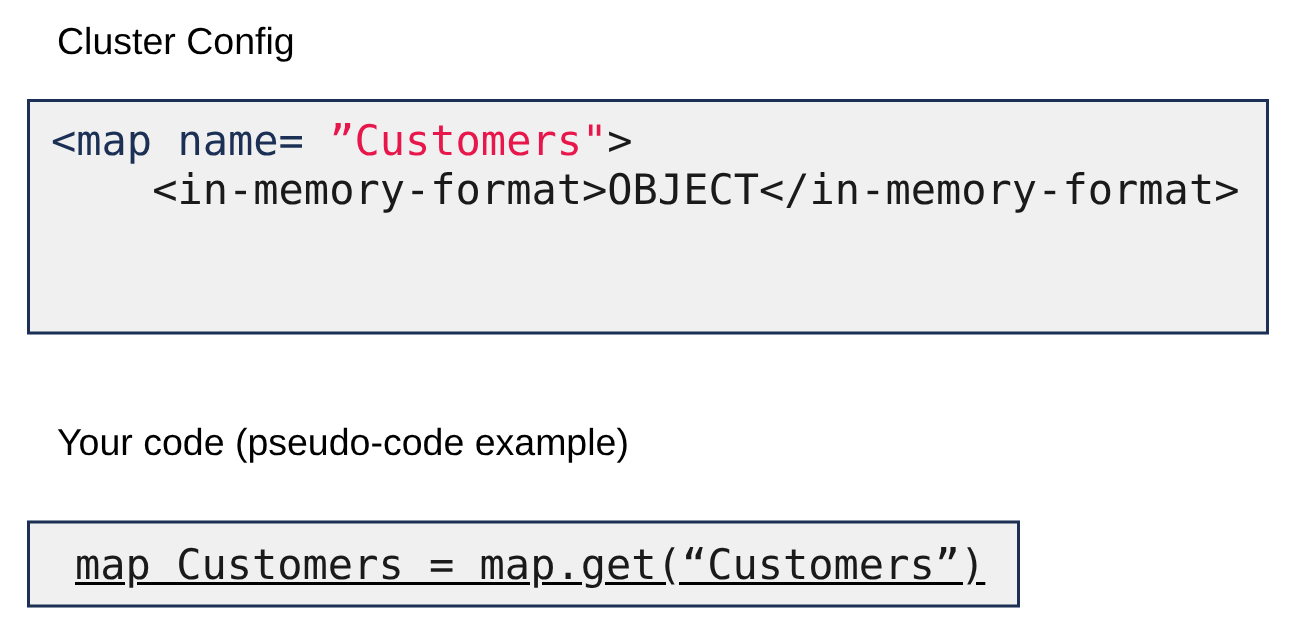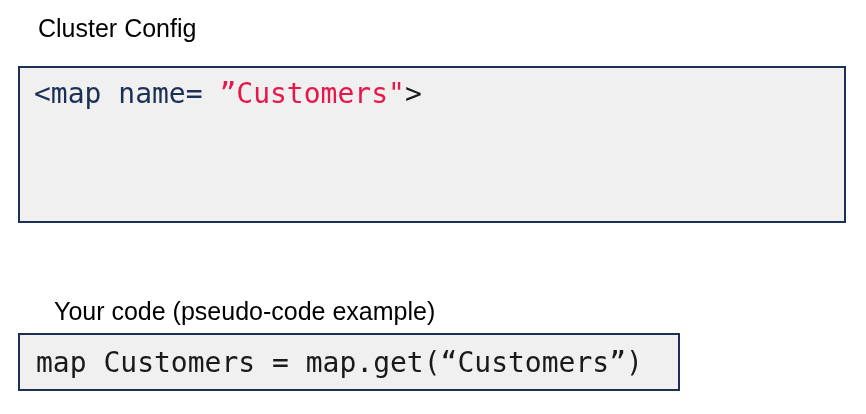--- a/index.html
+++ b/index.html
@@ -22,29 +22,29 @@
   .heading {
     position: absolute;
     left: 38px;
     color: #000000;
     font-size: 25px;
     font-weight: 400;
     line-height: 30px;
     white-space: nowrap;
   }
   #heading-1 { top: 13px; }
-  #heading-2 { top: 296px; margin-left: 16px; }
+  #heading-2 { top: 280px; }
   .code-box {
     position: absolute;
     left: 18px;
     background: var(--box_bg);
     border: 2px solid var(--navy);
   }
   #box-1 { top: 66px;  width: 828px; height: 157px; padding: 9px 0 0 14px; }
-  #box-2 { top: 333px; width: 662px; height: 58px;  padding: 11px 0 0 16px; }
+  #box-2 { top: 347px; width: 662px; height: 58px;  padding: 11px 0 0 30px; text-decoration: underline; }
   .code {
     font-family: "DejaVu Sans Mono", "Liberation Mono", monospace;
     font-size: 28px;
     line-height: 33px;
     color: var(--code_black);
   }
   .code-line { display: block; white-space: pre; }
   .tok-navy { color: var(--navy); text-align: right; }
   .tok-red  { color: var(--red); }
   .tok-black{ color: var(--code_black); }
@@ -52,20 +52,21 @@
 </head>
 <body>
 
 <div class="canvas">
 
   <div class="heading" id="heading-1">Cluster Config</div>
 
   <div class="code-box" id="box-1">
     <div class="code">
       <span class="code-line"><span class="tok-navy">&lt;map name= </span><span class="tok-red">”Customers"</span><span class="tok-black">&gt;</span></span>
+      <span class="code-line tok-black">    &lt;in-memory-format&gt;OBJECT&lt;/in-memory-format&gt;</span>
     </div>
   </div>
 
   <div class="heading" id="heading-2">Your code (pseudo-code example)</div>
 
   <div class="code-box" id="box-2">
     <div class="code">
       <span class="code-line tok-black">map Customers = map.get(“Customers”)</span>
     </div>
   </div>

